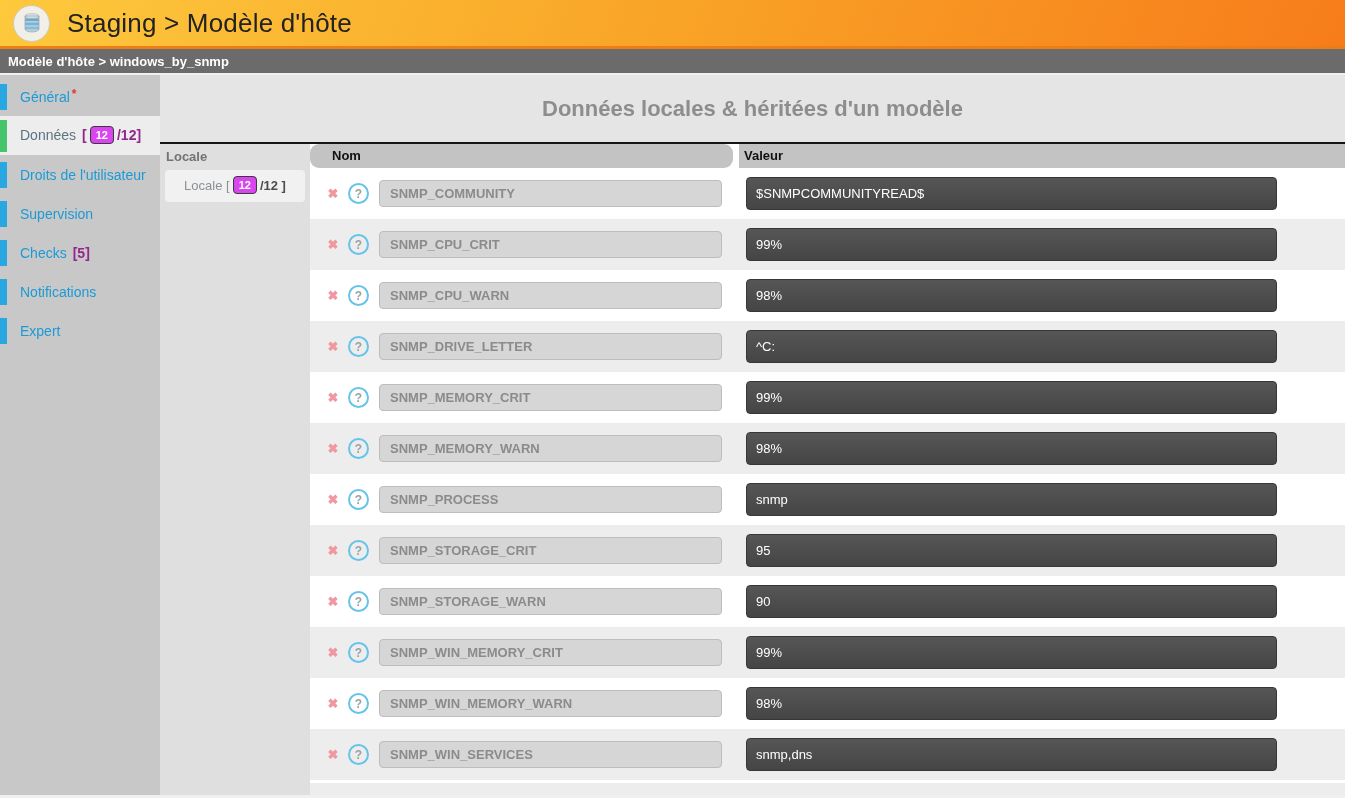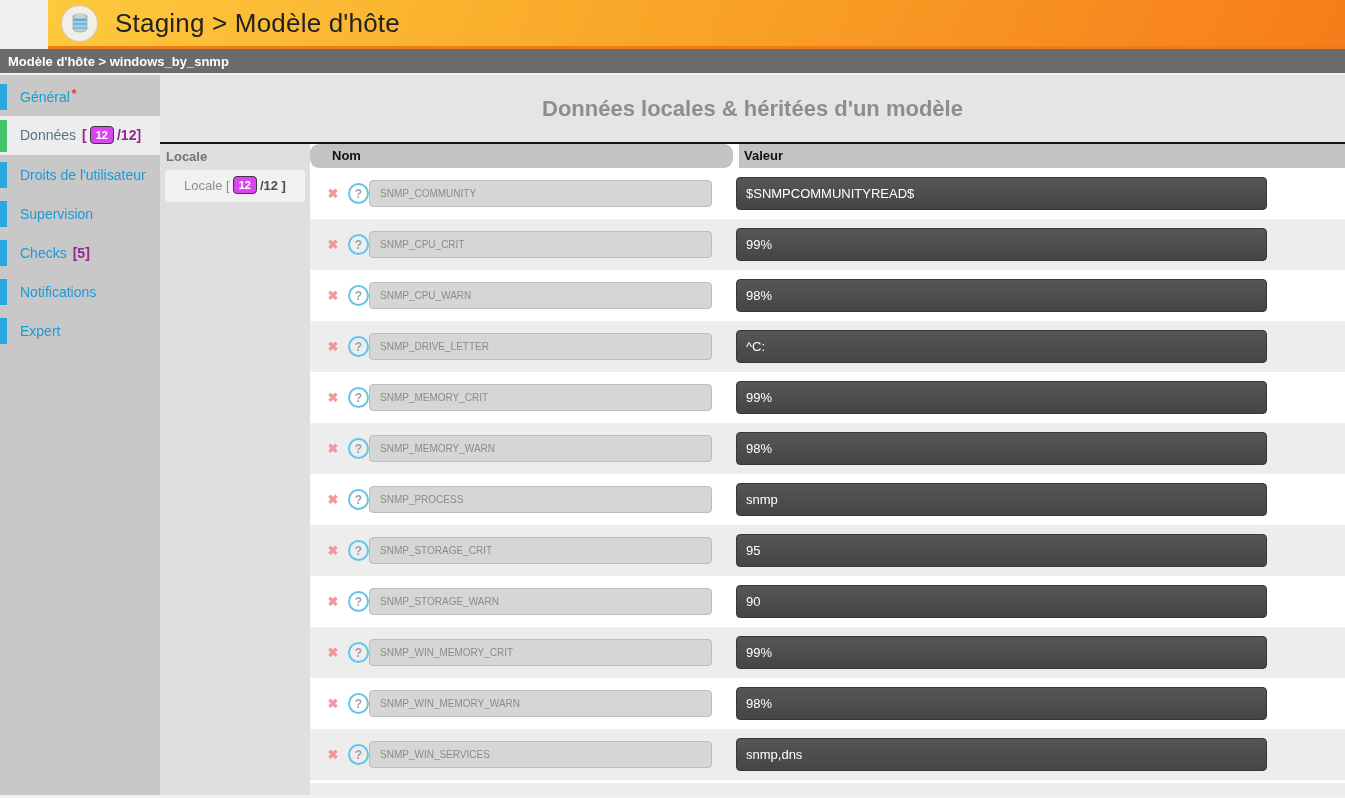--- a/index.html
+++ b/index.html
@@ -3,21 +3,21 @@
 <meta charset="utf-8">
 <style>
   * { box-sizing: border-box; margin: 0; padding: 0; }
   html,body { width: 1345px; height: 798px; overflow: hidden; }
   body { background: #f0f0f0; font-family: "Liberation Sans", sans-serif; }
 
   
   .app-header {
     height: 49px; border-bottom: 3px solid #ef7d15;
     background: linear-gradient(112deg, #fdc93d 0%, #f9a527 48%, #f77c1b 100%);
-    display: flex; align-items: center; padding-left: 13px; margin-left: 48px;
+    display: flex; align-items: center; padding-left: 13px;
   }
   .logo-circle {
     width: 37px; height: 37px; border-radius: 50%;
     background: #f2efe8; border: 1px solid #cfc9ba;
     display: flex; align-items: center; justify-content: center;
   }
   .app-title { margin-left: 17px; font-size: 26px; color: #222; font-weight: 500; letter-spacing: .2px; }
 
   
   .breadcrumb-bar {
@@ -79,24 +79,24 @@
     margin-left: 16px; width: 14px; color: #ef98a0; font-weight: bold;
     font-size: 13px; text-align: center; cursor: pointer; flex: none;
   }
   .help-icon {
     margin-left: 8px; width: 21px; height: 21px; flex: none;
     border: 2px solid #66c3e9; border-radius: 50%;
     display: flex; align-items: center; justify-content: center;
     color: #98a0a8; font-size: 12px; font-weight: bold; cursor: pointer;
   }
   .name-input {
-    width: 343px; height: 27px; flex: none;
+    margin-left: 10px; width: 343px; height: 27px; flex: none;
     background: #d6d6d6; border: 1px solid #bdbdbd; border-radius: 4px;
-    color: #8b8b8b; font-size: 10px; padding: 0 10px;
-    font-family: "Liberation Sans", sans-serif; outline: none;
+    color: #8b8b8b; font-size: 13px; padding: 0 10px;
+    font-family: "Liberation Sans", sans-serif; outline: none; font-weight: bold;
   }
   .value-input {
     margin-left: 24px; width: 531px; height: 33px; flex: none;
     background: linear-gradient(#565656, #454545);
     border: 1px solid #373737; border-radius: 4px;
     color: #fff; font-size: 13px; padding: 0 9px;
     font-family: "Liberation Sans", sans-serif; outline: none;
   }
   .bottom-strip { margin-top: 3px; background: #ededed; flex: 1; }
 </style>

